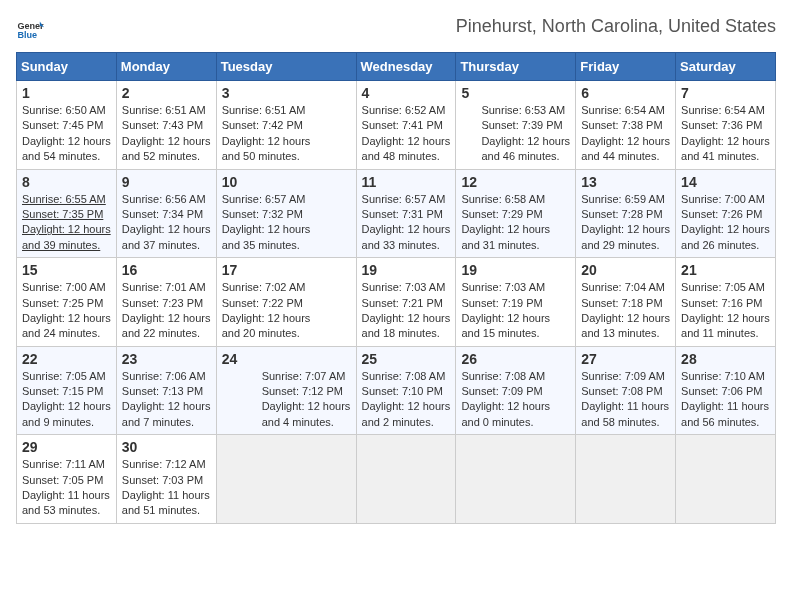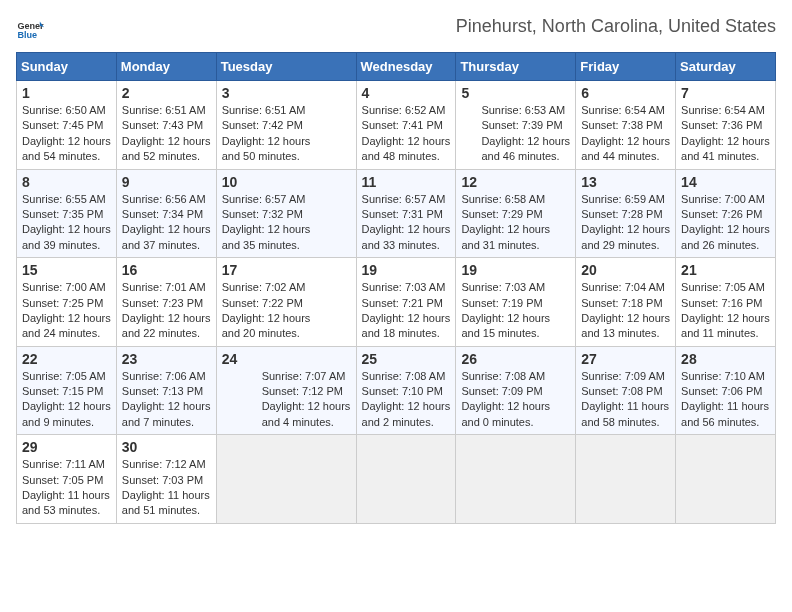--- a/index.html
+++ b/index.html
@@ -157,21 +157,21 @@
           <span class="day-num">7</span>
           <div class="day-info" style="white-space: pre-line;">Sunrise: 6:54 AM
 Sunset: 7:36 PM
 Daylight: 12 hours
 and 41 minutes.</div>
         </td>
       </tr>
       <tr>
         <td>
           <span class="day-num">8</span>
-          <div class="day-info" style="white-space: pre-line;">Sunrise: 6:55 AM
+          <div class="day-info" style="white-space: pre-line; text-decoration: underline;">Sunrise: 6:55 AM
 Sunset: 7:35 PM
 Daylight: 12 hours
 and 39 minutes.</div>
         </td>
         <td>
           <span class="day-num">9</span>
           <div class="day-info" style="white-space: pre-line;">Sunrise: 6:56 AM
 Sunset: 7:34 PM
 Daylight: 12 hours
 and 37 minutes.</div>

